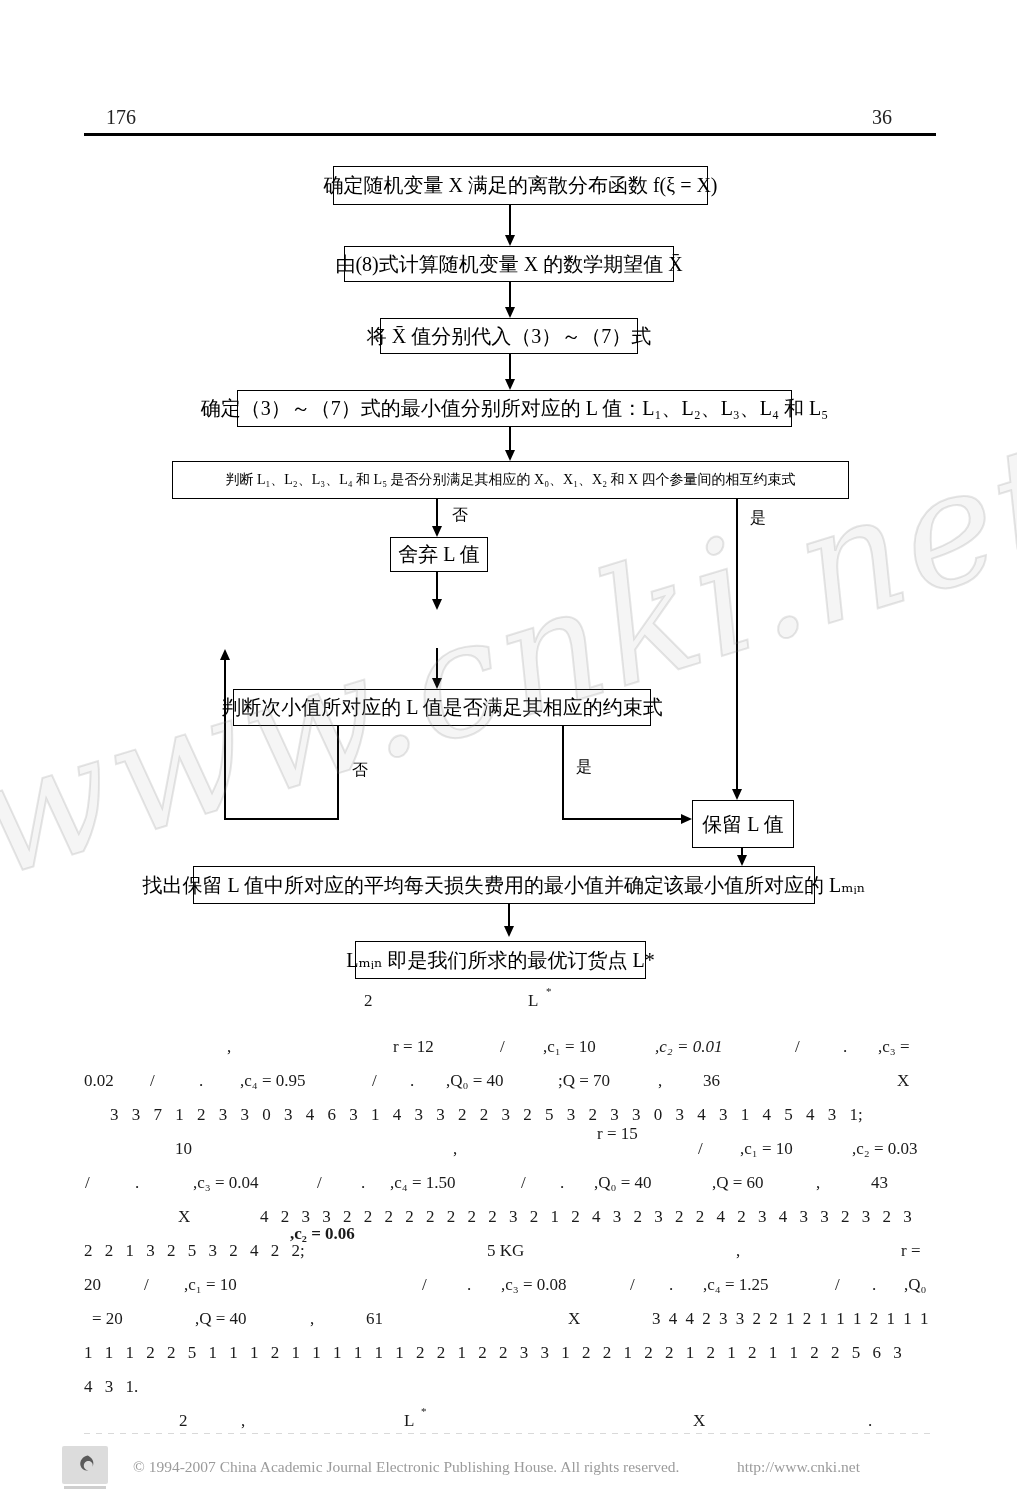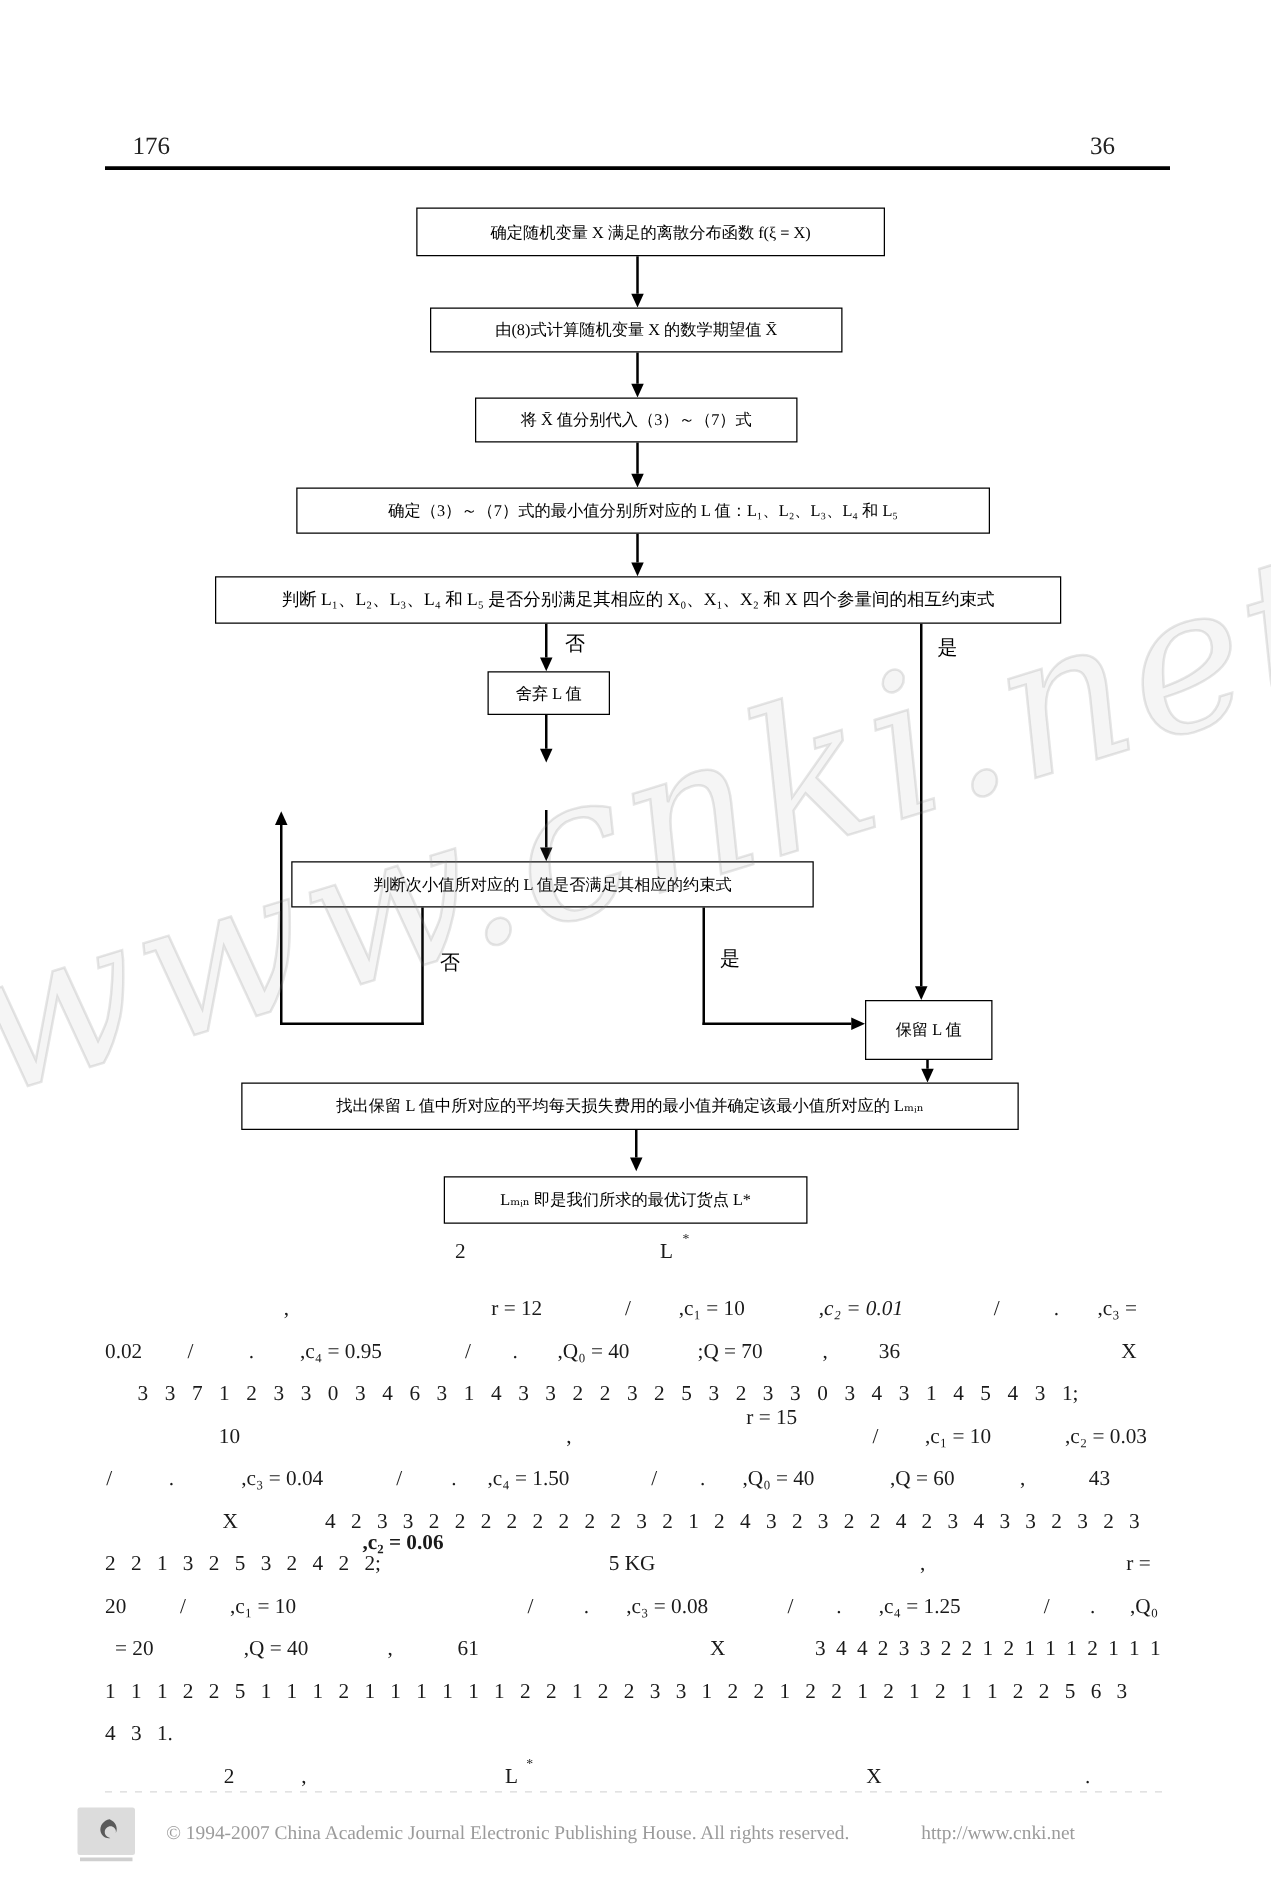--- a/index.html
+++ b/index.html
@@ -3,21 +3,21 @@
 <meta charset="utf-8">
 <style>
   html,body{margin:0;padding:0;background:#f2f2f2;}
   #page{position:relative;width:1017px;height:1509px;margin:0 auto;background:#ffffff;overflow:hidden;
         font-family:"Liberation Serif","DejaVu Serif",serif;color:#111;}
   
   .pagenum{position:absolute;font-size:20px;color:#222;}
   #hrule{position:absolute;left:84px;top:133px;width:852px;height:3px;background:#000;}
   
   .fbox{position:absolute;border:1.6px solid #000;background:#fff;display:flex;align-items:center;
-        justify-content:center;font-size:13px;white-space:nowrap;color:#000;z-index:2;}
+        justify-content:center;font-size:20px;white-space:nowrap;color:#000;z-index:2;}
   .fbox.small{font-size:14px;}
   .vl{position:absolute;width:2px;background:#000;z-index:1;}
   .hl{position:absolute;height:2px;background:#000;z-index:1;}
   .ah-d{position:absolute;width:0;height:0;border-left:5px solid transparent;border-right:5px solid transparent;
         border-top:11px solid #000;z-index:1;}
   .ah-u{position:absolute;width:0;height:0;border-left:5px solid transparent;border-right:5px solid transparent;
         border-bottom:11px solid #000;z-index:1;}
   .ah-r{position:absolute;width:0;height:0;border-top:5px solid transparent;border-bottom:5px solid transparent;
         border-left:11px solid #000;z-index:1;}
   .branch{position:absolute;font-size:16px;color:#000;z-index:2;}

